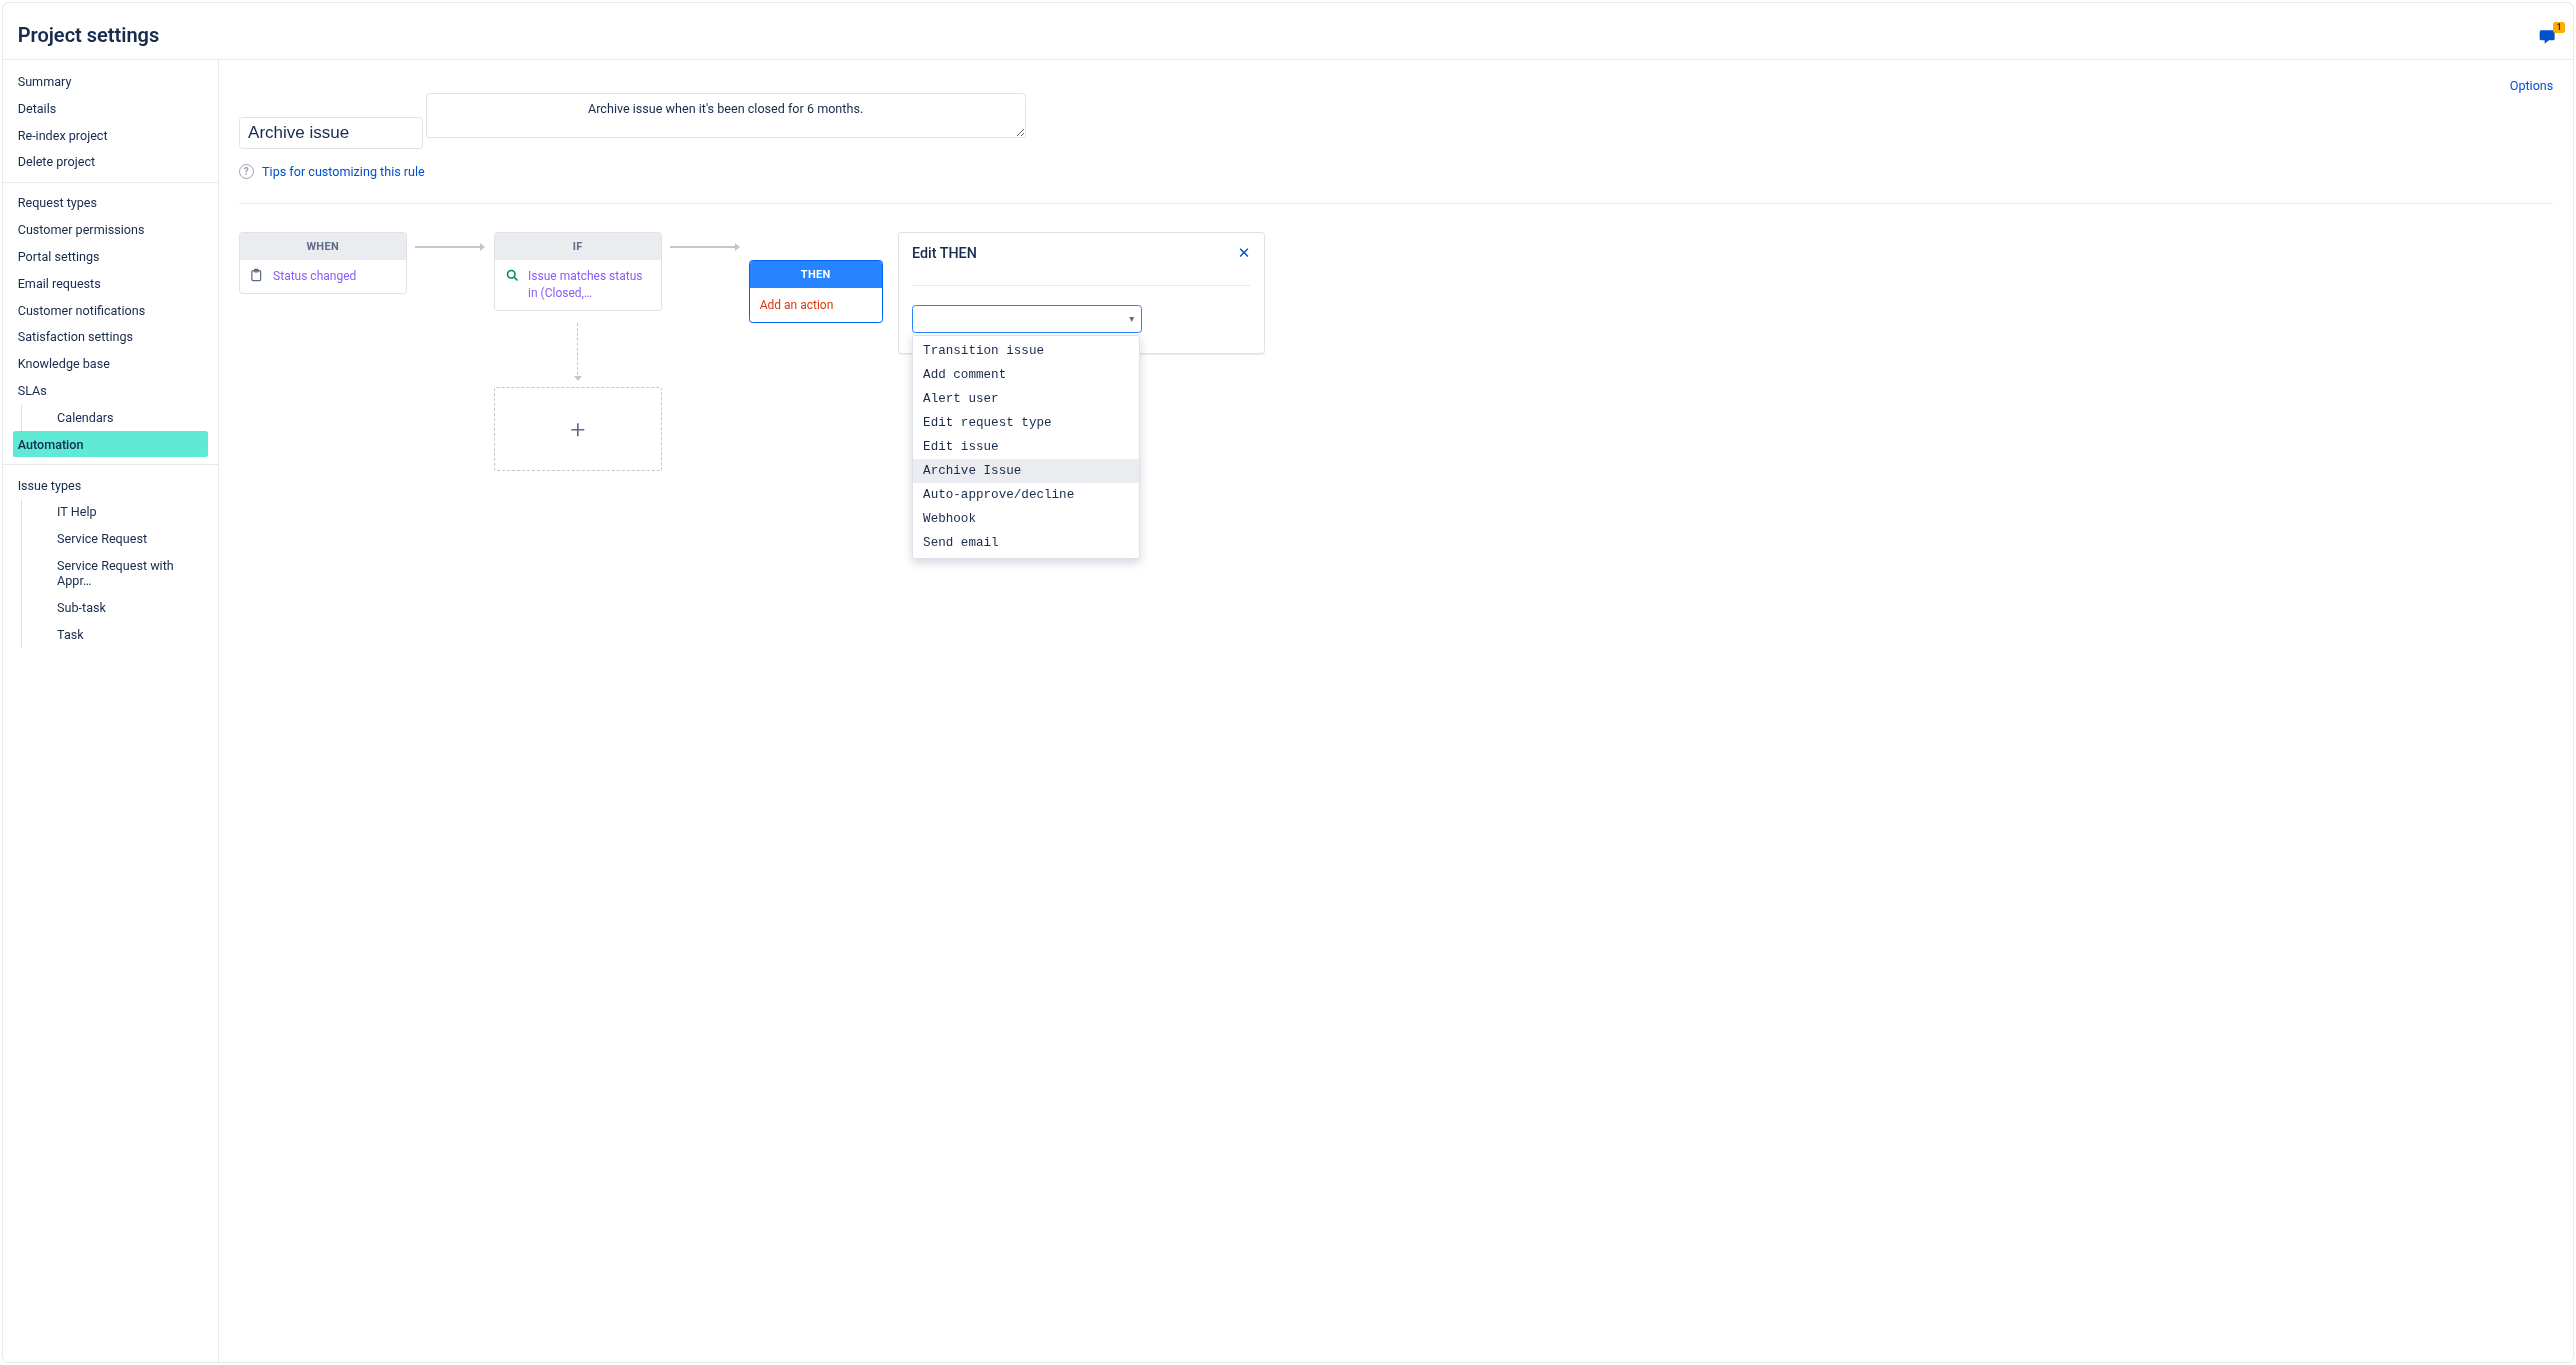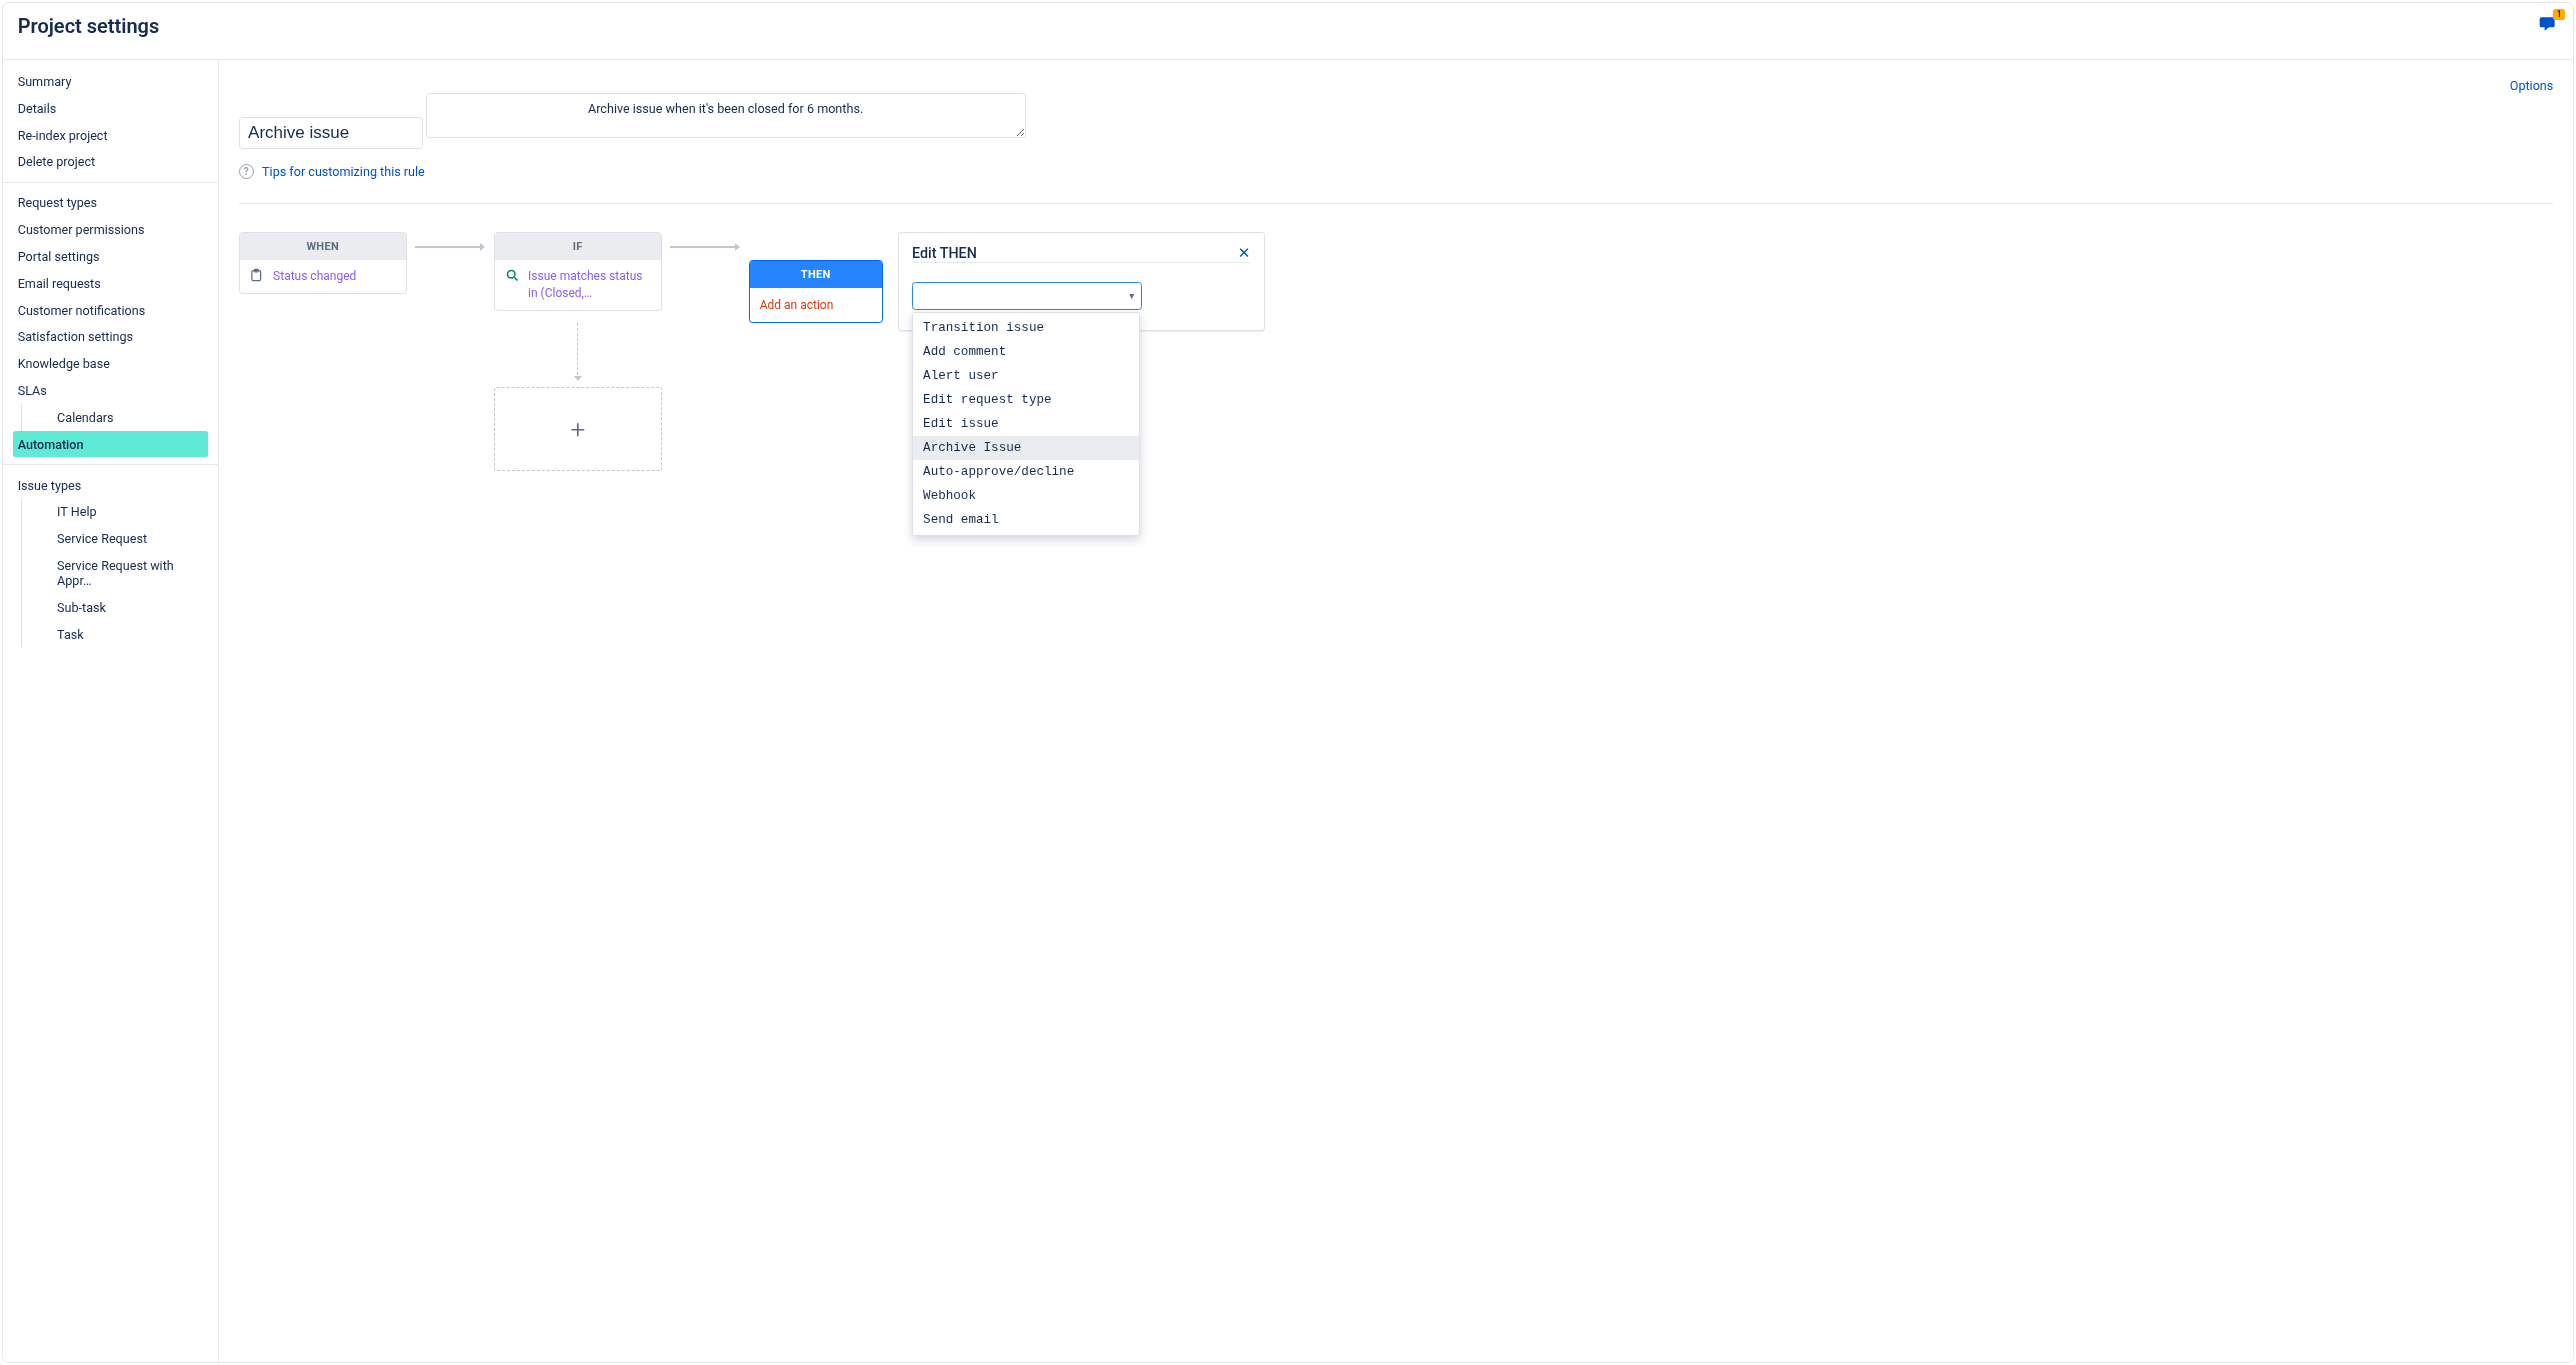--- a/index.html
+++ b/index.html
@@ -15,21 +15,21 @@
     border-radius: 6.7px;
     margin: 1.7px;
     overflow: hidden;
     height: calc(100% - 3.4px);
     display: flex;
     flex-direction: column;
     background: #fff;
   }
   .topbar {
     display: flex;
-    align-items: flex-start;
+    align-items: flex-end;
     justify-content: space-between;
     border-bottom: 0.8px solid #e6e8ec;
     padding: 11.7px 15px 11.7px 15px;
     min-height: 57px;
   }
   .topbar h1 {
     font-size: 20px;
     font-weight: 600;
     color: #172B4D;
   }
@@ -260,21 +260,21 @@
     background: #fff;
     padding: 11.7px 13.4px 20px 13.4px;
     position: relative;
     box-shadow: 0 0.8px 0.8px rgba(9,30,66,0.08);
   }
   .panel-header {
     display: flex;
     justify-content: space-between;
     align-items: center;
     border-bottom: 0.8px solid #e6e8ec;
-    padding-bottom: 1px;
+    padding-bottom: 24px;
   }
   .panel-title { font-size: 14.3px; color: #172B4D; font-weight: 500; }
   .panel-close { color: #0052CC; cursor: pointer; font-size: 15px; line-height: 1; }
   .select-wrap {
     margin-top: 18.4px;
     position: relative;
     width: 230px;
   }
   .select-box {
     width: 100%;

